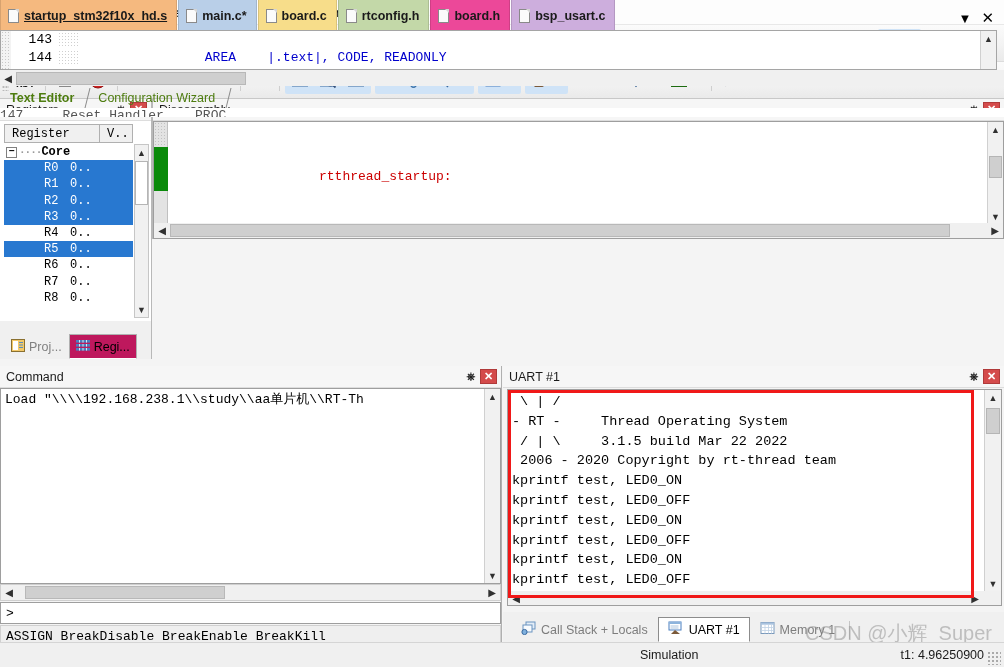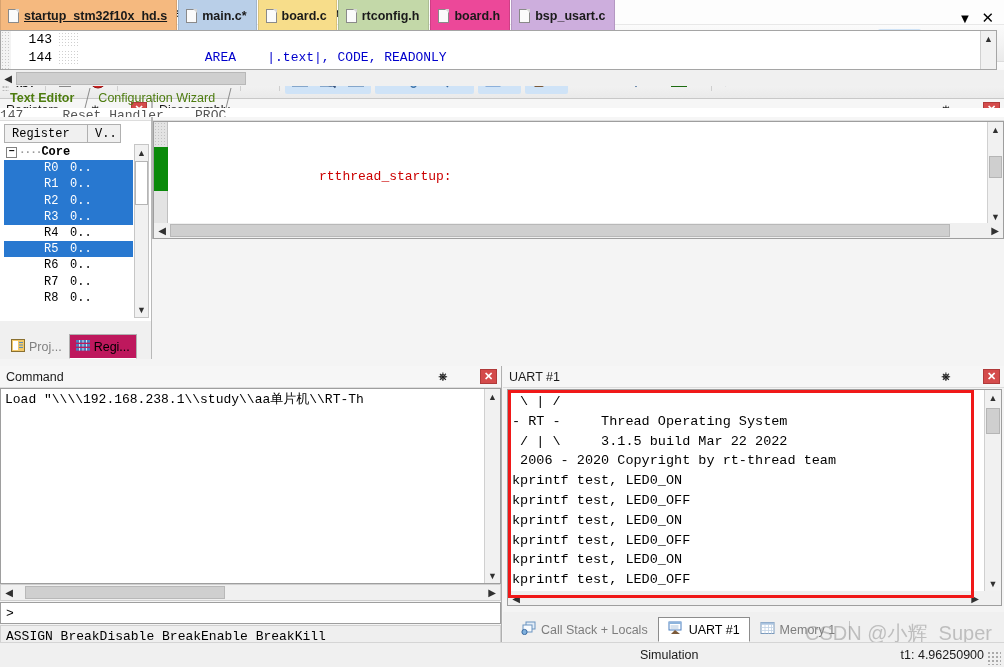--- a/index.html
+++ b/index.html
@@ -82,21 +82,20 @@
   }
 
   
   .panel { position: absolute; background: #fff; }
   .panel-title {
     height: 22px; background: #f6f6f6;
     display: flex; align-items: center; padding: 0 2px 0 6px;
     font-size: 12.5px; color: #1a1a1a;
     border-bottom: 1px solid #ddd;
     font-family: "Liberation Sans", sans-serif;
-    gap: 28px;
   }
   .panel-title .ttl { flex: 1; white-space: nowrap; }
   .pin-btn, .close-btn {
     width: 18px; height: 17px; display: flex; align-items: center;
     justify-content: center; cursor: default; font-size: 11px;
   }
   .pin-btn { color: #222; font-weight: bold; }
   .close-btn {
     background: #d44b4b; color: #fff; font-family: "Liberation Sans", sans-serif;
     font-size: 11px; font-weight: bold; border: 1px solid #b03a3a;
@@ -107,21 +106,21 @@
   #registers { left: 0; top: 99px; width: 152px; height: 222px;
                border-right: 1px solid #b8b8b8; }
   .reg-body { position:absolute; top:22px; left:0; right:0; bottom:0;
               background:#fff; padding: 3px 2px 2px 4px; }
   .reg-head { display: flex; height: 19px; margin-bottom: 1px; }
   .reg-head-cell {
     border: 1px solid #b0b0b0; background: #f0f0f0;
     font-family: "Liberation Mono", monospace; font-size: 12px;
     display: flex; align-items: center; padding-left: 7px; color: #000;
   }
-  .rh-name { width: 84px; }
+  .rh-name { width: 96px; }
   .rh-val  { width: 34px; margin-left: -1px; }
   .reg-list {
     position: absolute; left: 4px; top: 23px; right: 18px; bottom: 3px;
     overflow: hidden; background: #fff;
     font-family: "Liberation Mono", monospace; font-size: 12px;
   }
   .reg-row { display: flex; align-items: center; height: 16.2px; white-space: nowrap; }
   .reg-row.core { padding-left: 2px; font-weight: bold; }
   .reg-expander {
     width: 11px; height: 11px; border: 1px solid #808080; background: #fff;

